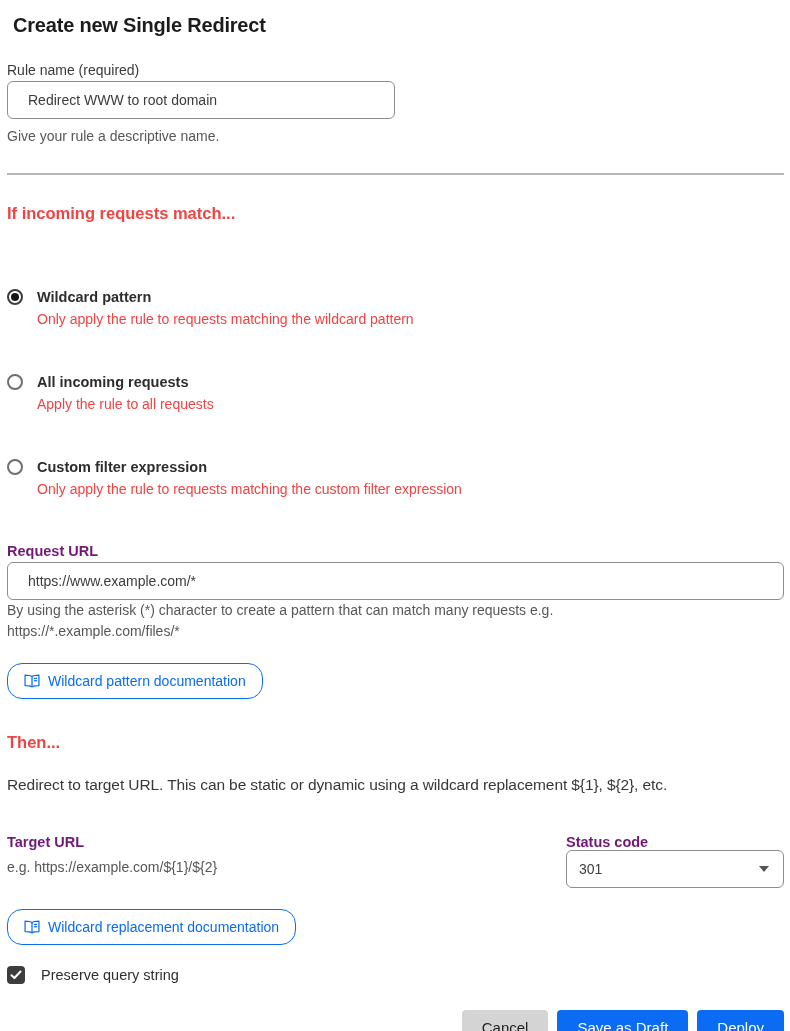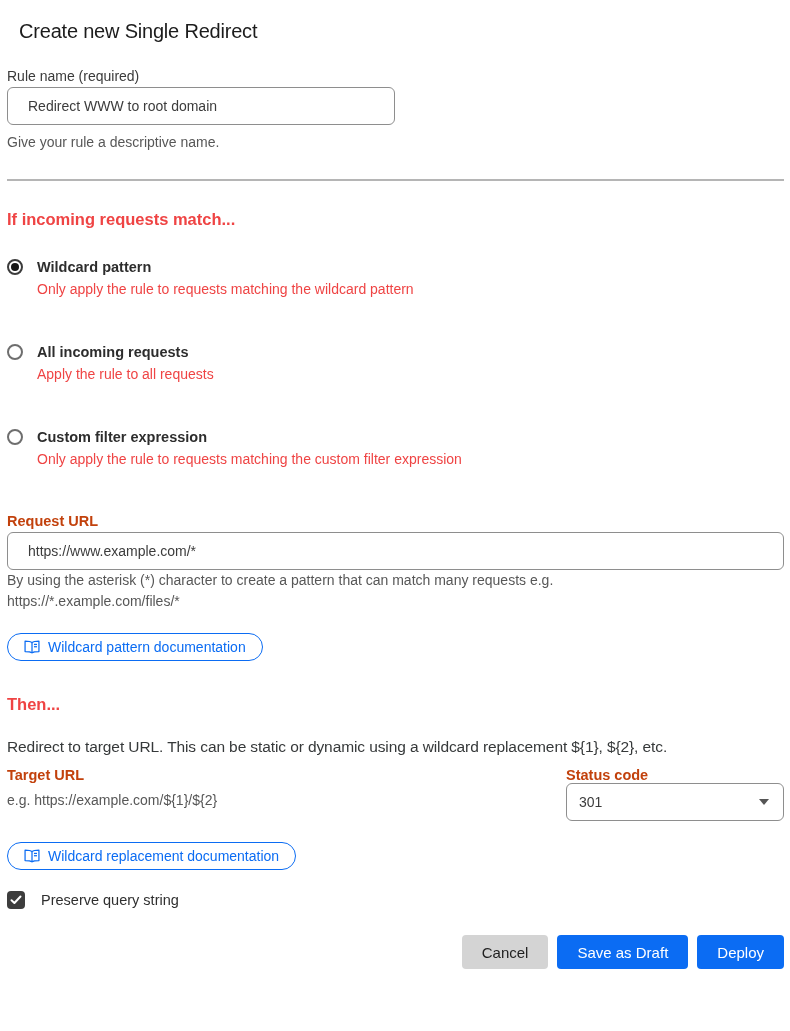--- a/index.html
+++ b/index.html
@@ -5,71 +5,71 @@
   * { box-sizing: border-box; }
   html, body { margin: 0; padding: 0; background: #fff; }
   body {
     width: 790px; height: 1031px; overflow: hidden;
     font-family: "Liberation Sans", sans-serif;
     color: #2f2f2f;
   }
   .page { padding: 8px 6px 0 7px; }
 
   h1.page-title {
-    margin: 12px; font-size: 20px; font-weight: 400; color: #1c1c1c;
+    margin: 6px; font-size: 20px; font-weight: 700; color: #1c1c1c;
     letter-spacing: -0.2px;
   }
   .field-label { font-size: 14px; color: #3a3a3a; margin-top: 25px; }
-  .field-label.bold { font-weight: 700; color: #c2410c; font-size: 14.5px; }
+  .field-label.bold { font-weight: 700; color: #701a75; font-size: 14.5px; }
 
   .text-input {
     display: block; height: 38px; border: 1px solid var(--input-border);
     border-radius: 6px; font-family: inherit; font-size: 14px; color: #3c3c3c;
     padding: 0 20px; margin-top: 3px; background: #fff; outline: none;
   }
   .rule-name-input { width: 388px; }
   .full-width { width: 100%; }
 
   .help { font-size: 14px; color: #575757; margin-top: 7px; line-height: 21px; }
   .help.wrap { max-width: 720px; }
 
   .divider { border: none; height: 2px; background: var(--divider); margin: 26px 0 0 0; }
 
   h2.section-heading {
     margin: 29px 0 0 0; font-size: 16.5px; font-weight: 700; color: #ef4444;
   }
 
-  .radio-group { margin-top: 28px; }
+  .radio-group { margin-top: 64px; }
   .radio-item { display: flex; align-items: flex-start; margin-bottom: 42px; cursor: pointer; }
   .radio-item:last-child { margin-bottom: 0; }
   .radio {
     flex: 0 0 auto; width: 16px; height: 16px; border-radius: 50%;
     border: 2px solid #6e6e6e; margin: 2px 14px 0 0;
     display: flex; align-items: center; justify-content: center; background: #fff;
   }
   .radio .dot { width: 8px; height: 8px; border-radius: 50%; background: #161616; display: none; }
   .radio[data-checked="true"] { border-color: #3c3c3c; }
   .radio[data-checked="true"] .dot { display: block; }
   .radio-label { font-size: 14.5px; font-weight: 700; color: #2d2d2d; line-height: 20px; }
   .radio-desc { font-size: 14px; color: #ef4444; line-height: 21px; margin-top: 2px; }
 
   .doc-button {
     margin-top: 21px; display: inline-flex; align-items: center; gap: 8px;
-    height: 28px; padding: 0 16px; background: #fff; cursor: pointer;
+    height: 36px; padding: 0 16px; background: #fff; cursor: pointer;
     border: 1.5px solid var(--accent); border-radius: 15px;
     color: var(--accent); font-family: inherit; font-size: 14px;
   }
   .doc-button svg { display: block; }
 
   .then-desc { font-size: 15.5px; color: #36393a; margin-top: 24px; letter-spacing: -0.1px; }
 
   .row { display: flex; gap: 16px; margin-top: 0; }
   .col-target { width: 543px; }
   .col-status { flex: 1; }
-  .row .field-label { margin-top: 11px; }
+  .row .field-label { margin-top: 40px; }
 
   .select {
     margin-top: 0; height: 38px; border: 1px solid var(--input-border);
     border-radius: 6px; background: #fff; cursor: pointer;
     display: flex; align-items: center; justify-content: space-between;
     padding: 0 14px 0 12px; font-size: 14px; color: #3c3c3c;
   }
   .caret {
     width: 0; height: 0; border-left: 5px solid transparent;
     border-right: 5px solid transparent; border-top: 6px solid #555;

